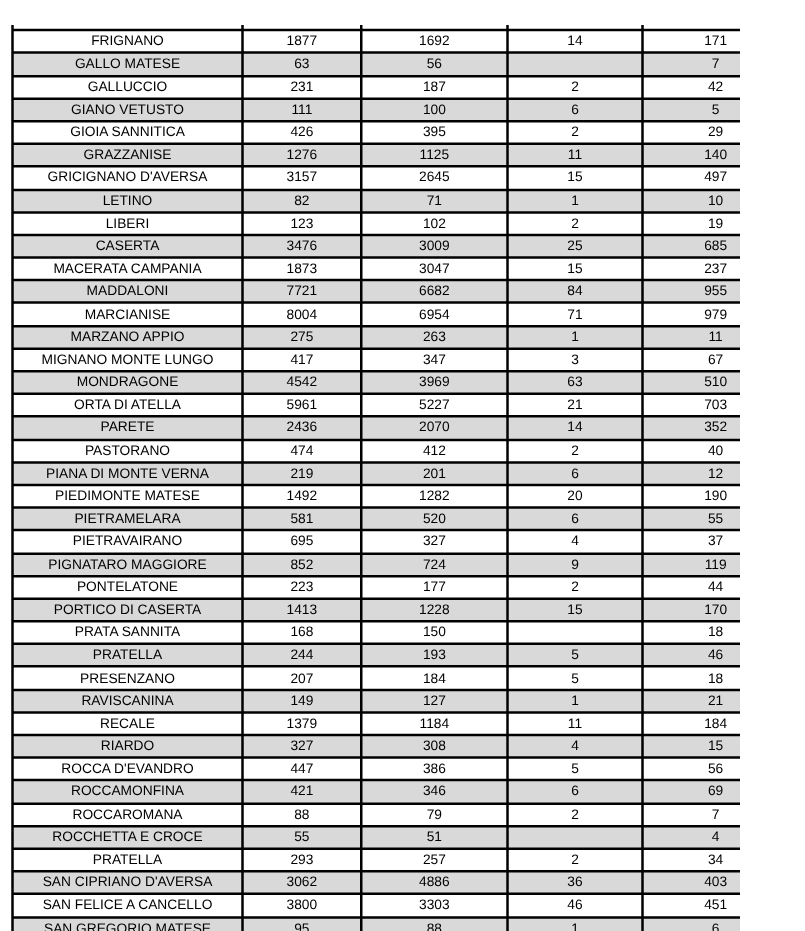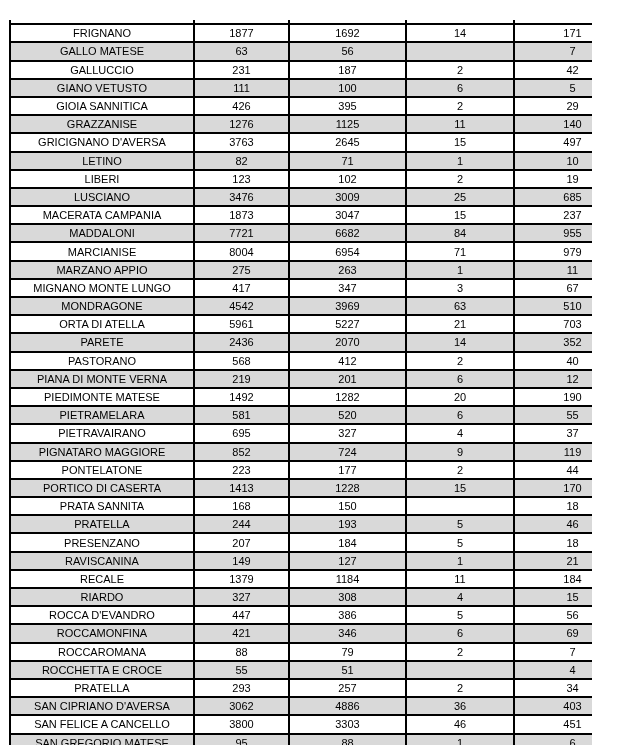--- a/index.html
+++ b/index.html
@@ -48,33 +48,33 @@
 
 <div class="canvas">
   <div class="grid">
       <div class="trow"><div class="cell"></div><div class="cell"></div><div class="cell"></div><div class="cell"></div><div class="cell"></div></div>
       <div class="trow"><div class="cell">FRIGNANO</div><div class="cell">1877</div><div class="cell">1692</div><div class="cell">14</div><div class="cell">171</div></div>
       <div class="trow alt"><div class="cell">GALLO MATESE</div><div class="cell">63</div><div class="cell">56</div><div class="cell"></div><div class="cell">7</div></div>
       <div class="trow"><div class="cell">GALLUCCIO</div><div class="cell">231</div><div class="cell">187</div><div class="cell">2</div><div class="cell">42</div></div>
       <div class="trow alt"><div class="cell">GIANO VETUSTO</div><div class="cell">111</div><div class="cell">100</div><div class="cell">6</div><div class="cell">5</div></div>
       <div class="trow"><div class="cell">GIOIA SANNITICA</div><div class="cell">426</div><div class="cell">395</div><div class="cell">2</div><div class="cell">29</div></div>
       <div class="trow alt"><div class="cell">GRAZZANISE</div><div class="cell">1276</div><div class="cell">1125</div><div class="cell">11</div><div class="cell">140</div></div>
-      <div class="trow"><div class="cell">GRICIGNANO D'AVERSA</div><div class="cell">3763</div><div class="cell">2645</div><div class="cell">15</div><div class="cell">497</div></div>
+      <div class="trow"><div class="cell">GRICIGNANO D'AVERSA</div><div class="cell">3157</div><div class="cell">2645</div><div class="cell">15</div><div class="cell">497</div></div>
       <div class="trow alt"><div class="cell">LETINO</div><div class="cell">82</div><div class="cell">71</div><div class="cell">1</div><div class="cell">10</div></div>
       <div class="trow"><div class="cell">LIBERI</div><div class="cell">123</div><div class="cell">102</div><div class="cell">2</div><div class="cell">19</div></div>
-      <div class="trow alt"><div class="cell">LUSCIANO</div><div class="cell">3476</div><div class="cell">3009</div><div class="cell">25</div><div class="cell">685</div></div>
+      <div class="trow alt"><div class="cell">CASERTA</div><div class="cell">3476</div><div class="cell">3009</div><div class="cell">25</div><div class="cell">685</div></div>
       <div class="trow"><div class="cell">MACERATA CAMPANIA</div><div class="cell">1873</div><div class="cell">3047</div><div class="cell">15</div><div class="cell">237</div></div>
       <div class="trow alt"><div class="cell">MADDALONI</div><div class="cell">7721</div><div class="cell">6682</div><div class="cell">84</div><div class="cell">955</div></div>
       <div class="trow"><div class="cell">MARCIANISE</div><div class="cell">8004</div><div class="cell">6954</div><div class="cell">71</div><div class="cell">979</div></div>
       <div class="trow alt"><div class="cell">MARZANO APPIO</div><div class="cell">275</div><div class="cell">263</div><div class="cell">1</div><div class="cell">11</div></div>
       <div class="trow"><div class="cell">MIGNANO MONTE LUNGO</div><div class="cell">417</div><div class="cell">347</div><div class="cell">3</div><div class="cell">67</div></div>
       <div class="trow alt"><div class="cell">MONDRAGONE</div><div class="cell">4542</div><div class="cell">3969</div><div class="cell">63</div><div class="cell">510</div></div>
       <div class="trow"><div class="cell">ORTA DI ATELLA</div><div class="cell">5961</div><div class="cell">5227</div><div class="cell">21</div><div class="cell">703</div></div>
       <div class="trow alt"><div class="cell">PARETE</div><div class="cell">2436</div><div class="cell">2070</div><div class="cell">14</div><div class="cell">352</div></div>
-      <div class="trow"><div class="cell">PASTORANO</div><div class="cell">568</div><div class="cell">412</div><div class="cell">2</div><div class="cell">40</div></div>
+      <div class="trow"><div class="cell">PASTORANO</div><div class="cell">474</div><div class="cell">412</div><div class="cell">2</div><div class="cell">40</div></div>
       <div class="trow alt"><div class="cell">PIANA DI MONTE VERNA</div><div class="cell">219</div><div class="cell">201</div><div class="cell">6</div><div class="cell">12</div></div>
       <div class="trow"><div class="cell">PIEDIMONTE MATESE</div><div class="cell">1492</div><div class="cell">1282</div><div class="cell">20</div><div class="cell">190</div></div>
       <div class="trow alt"><div class="cell">PIETRAMELARA</div><div class="cell">581</div><div class="cell">520</div><div class="cell">6</div><div class="cell">55</div></div>
       <div class="trow"><div class="cell">PIETRAVAIRANO</div><div class="cell">695</div><div class="cell">327</div><div class="cell">4</div><div class="cell">37</div></div>
       <div class="trow alt"><div class="cell">PIGNATARO MAGGIORE</div><div class="cell">852</div><div class="cell">724</div><div class="cell">9</div><div class="cell">119</div></div>
       <div class="trow"><div class="cell">PONTELATONE</div><div class="cell">223</div><div class="cell">177</div><div class="cell">2</div><div class="cell">44</div></div>
       <div class="trow alt"><div class="cell">PORTICO DI CASERTA</div><div class="cell">1413</div><div class="cell">1228</div><div class="cell">15</div><div class="cell">170</div></div>
       <div class="trow"><div class="cell">PRATA SANNITA</div><div class="cell">168</div><div class="cell">150</div><div class="cell"></div><div class="cell">18</div></div>
       <div class="trow alt"><div class="cell">PRATELLA</div><div class="cell">244</div><div class="cell">193</div><div class="cell">5</div><div class="cell">46</div></div>
       <div class="trow"><div class="cell">PRESENZANO</div><div class="cell">207</div><div class="cell">184</div><div class="cell">5</div><div class="cell">18</div></div>

